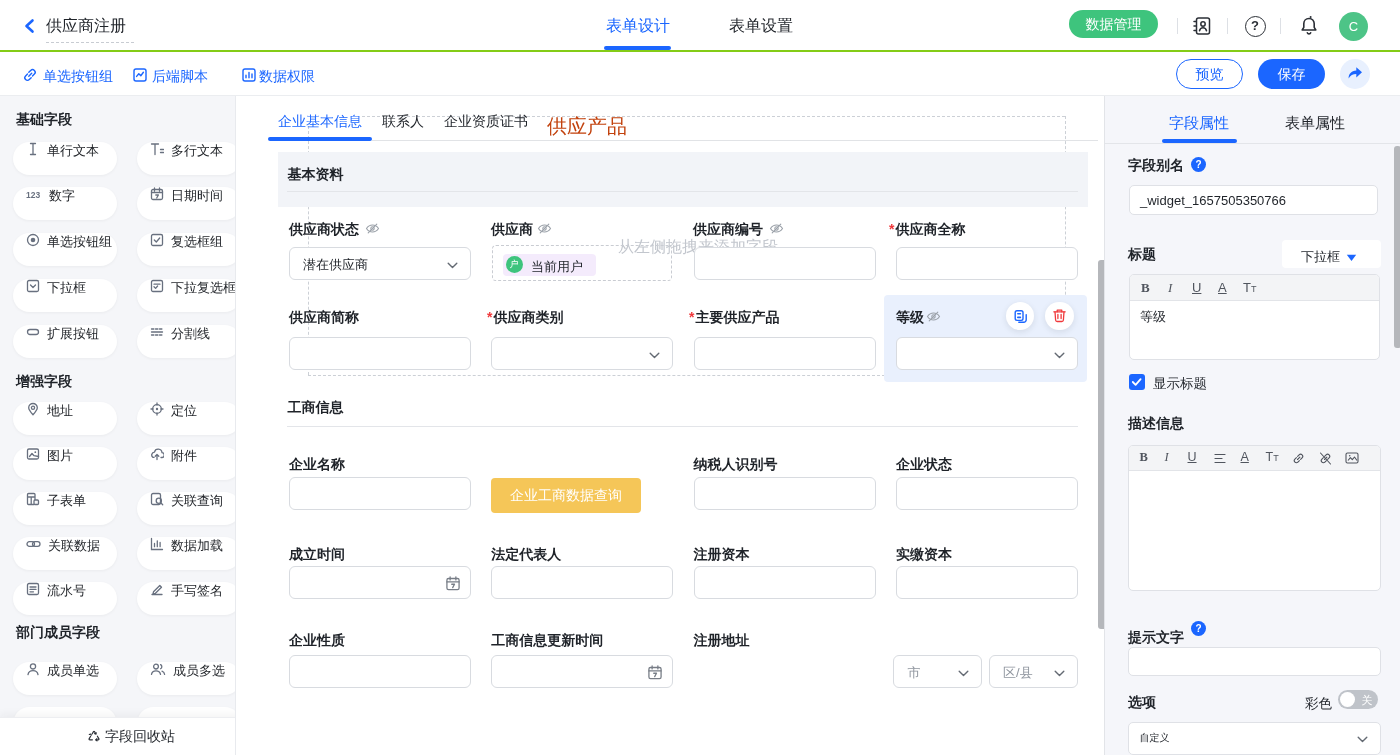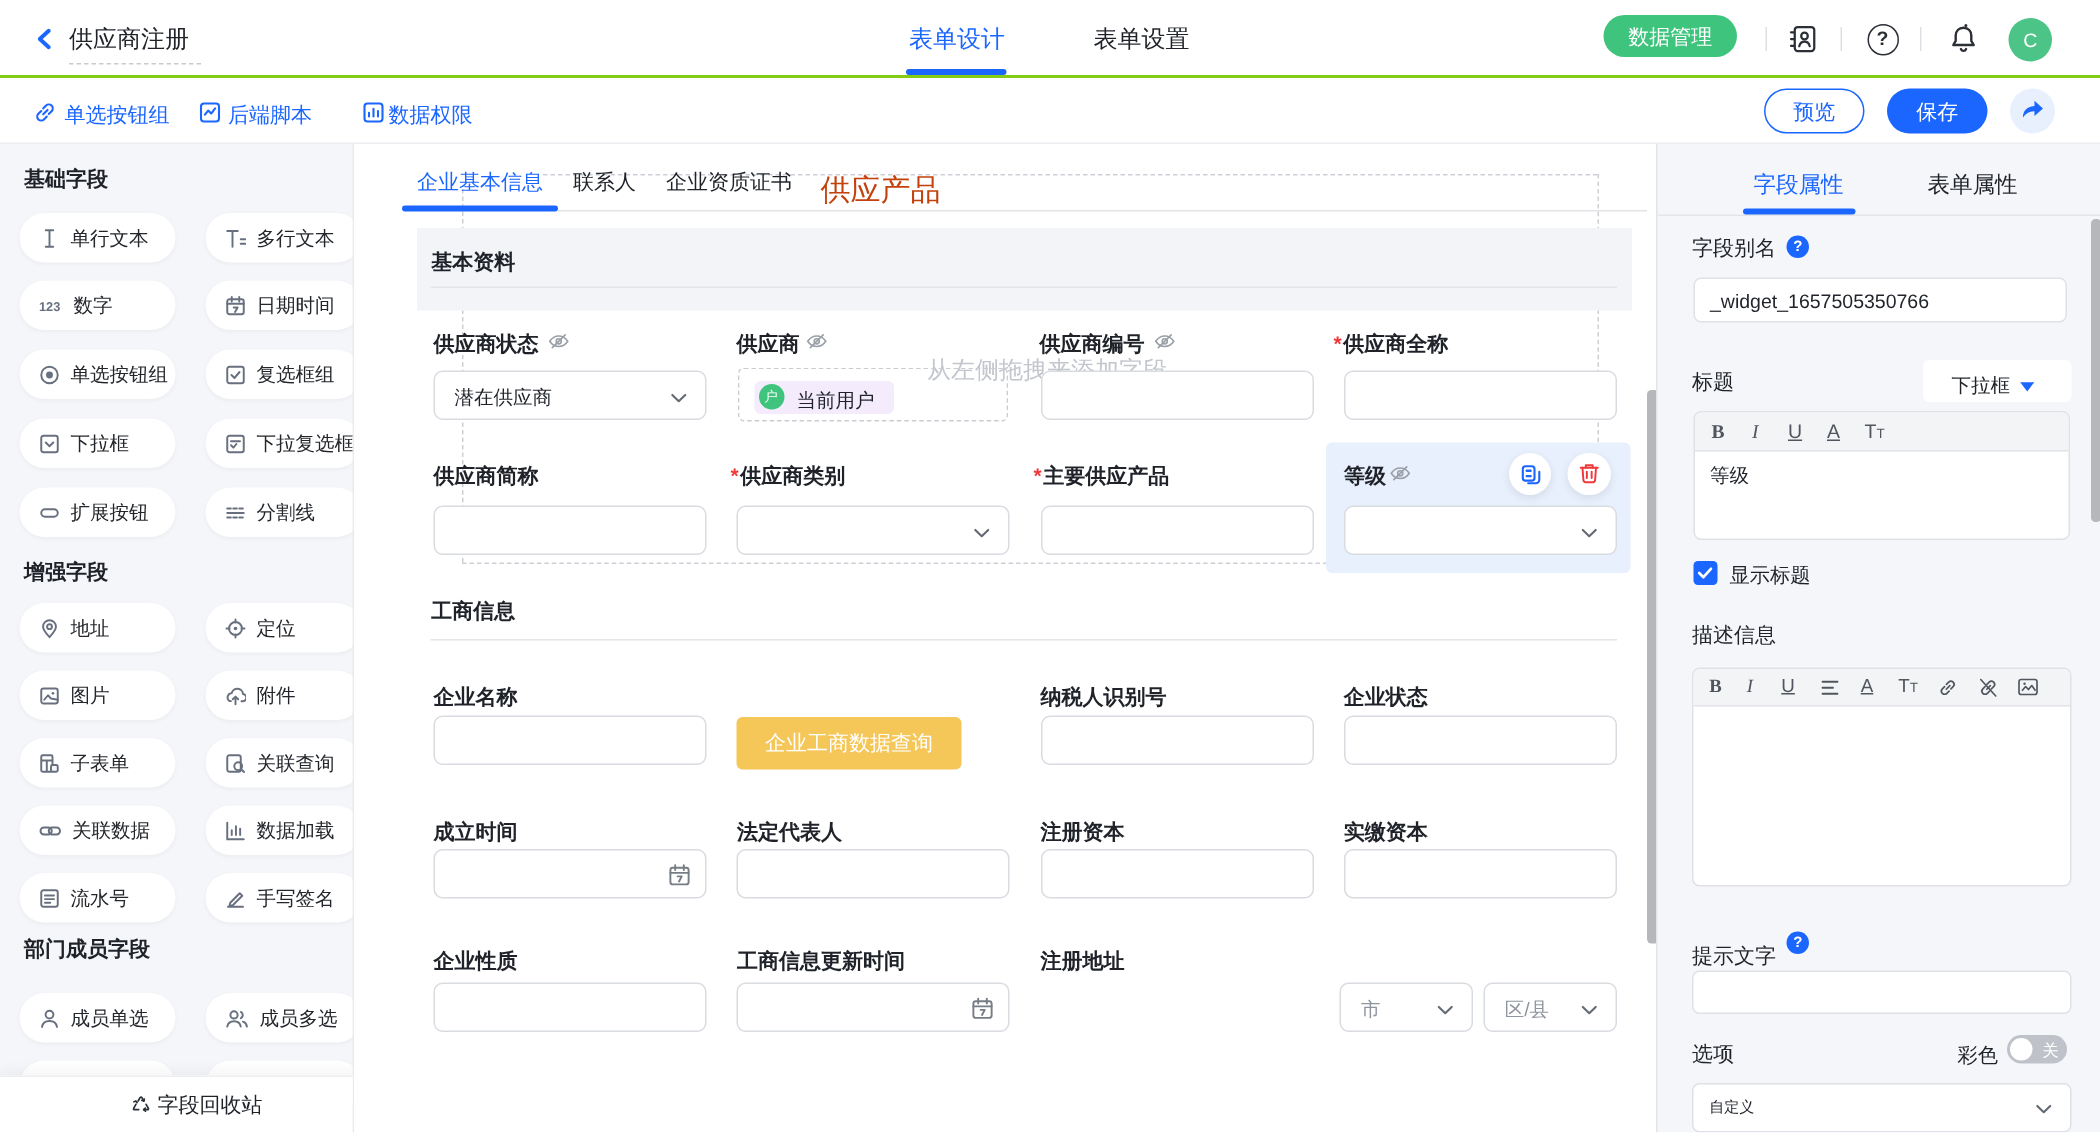--- a/index.html
+++ b/index.html
@@ -7,33 +7,33 @@
 html,body{width:1400px;height:755px;overflow:hidden}
 body{font-family:"Liberation Sans",sans-serif;color:#1f2329;background:#fff;position:relative}
 .abs{position:absolute}
 .hdr{position:absolute;left:0;top:0;width:1400px;height:52px;background:#fff;border-bottom:2px solid #84cc16}
 .tbar{position:absolute;left:0;top:52px;width:1400px;height:44px;background:#fff;border-bottom:1px solid #ebedf0}
 .left{position:absolute;left:0;top:96px;width:236px;height:659px;background:#f5f6f9;border-right:1px solid #e8eaee;overflow:hidden}
 .canvas{position:absolute;left:260px;top:96px;width:844px;height:659px;background:#fff;overflow:hidden}
 .right{position:absolute;left:1104px;top:96px;width:296px;height:659px;background:#f5f6fa;border-left:1px solid #e2e4e8;overflow:hidden}
 .blue{color:#1b66ff}
 .sechead{position:absolute;font-size:14px;font-weight:700;color:#1f2329}
-.pill{position:absolute;width:104px;height:33px;background:#fff;border-radius:17px;box-shadow:0 1px 3px rgba(31,35,41,.05);display:flex;align-items:center;padding-left:13px;font-size:13px;color:#23262b;white-space:nowrap}
+.pill{position:absolute;width:104px;height:33px;background:#fff;border-radius:17px;box-shadow:0 1px 3px rgba(31,35,41,.05);display:flex;padding-left:13px;font-size:13px;color:#23262b;white-space:nowrap}
 .pill svg{margin-right:7px;flex:none}
 .lbl{position:absolute;font-size:14px;font-weight:700;color:#1f2329;white-space:nowrap;line-height:14px}
 .req{color:#f0383b;margin-right:1px}
 .eyeoff{position:absolute;color:#9aa0a8}
 .inp{position:absolute;height:33px;background:#fff;border:1px solid #d8dbe0;border-radius:6px}
 .sel-ch{position:absolute;right:12px;top:14px}
 .ph{position:absolute;left:13px;top:8px;font-size:13px;color:#8f959e;white-space:nowrap}
 .val{position:absolute;left:13px;top:8px;font-size:13px;color:#1f2329;white-space:nowrap}
 .dash{position:absolute;background-image:none}
 .dash-h{height:0;border-top:1px dashed #ccd0d6}
 .dash-v{width:0;border-left:1px dashed #ccd0d6}
-.rt-lbl{position:absolute;font-size:14px;font-weight:400;color:#1f2329;white-space:nowrap}
+.rt-lbl{position:absolute;font-size:14px;font-weight:700;color:#1f2329;white-space:nowrap}
 .rt-inp{position:absolute;background:#fff;border:1px solid #dfe1e6;border-radius:5px}
 .qmark{position:absolute;width:15px;height:15px;border-radius:50%;background:#1b66ff;color:#fff;font-size:10px;font-weight:700;text-align:center;line-height:15px}
 .sb{position:absolute;background:#b5b7bb;border-radius:3px}
 </style>
 </head>
 <body>
 
 <div class="hdr">
   <svg class="abs" style="left:22px;top:18px" width="15" height="16" viewBox="0 0 15 16">
       <path d="M10.5 2.5L4.5 8l6 5.5" fill="none" stroke="#1b66ff" stroke-width="2.6" stroke-linecap="round" stroke-linejoin="round"></path>

